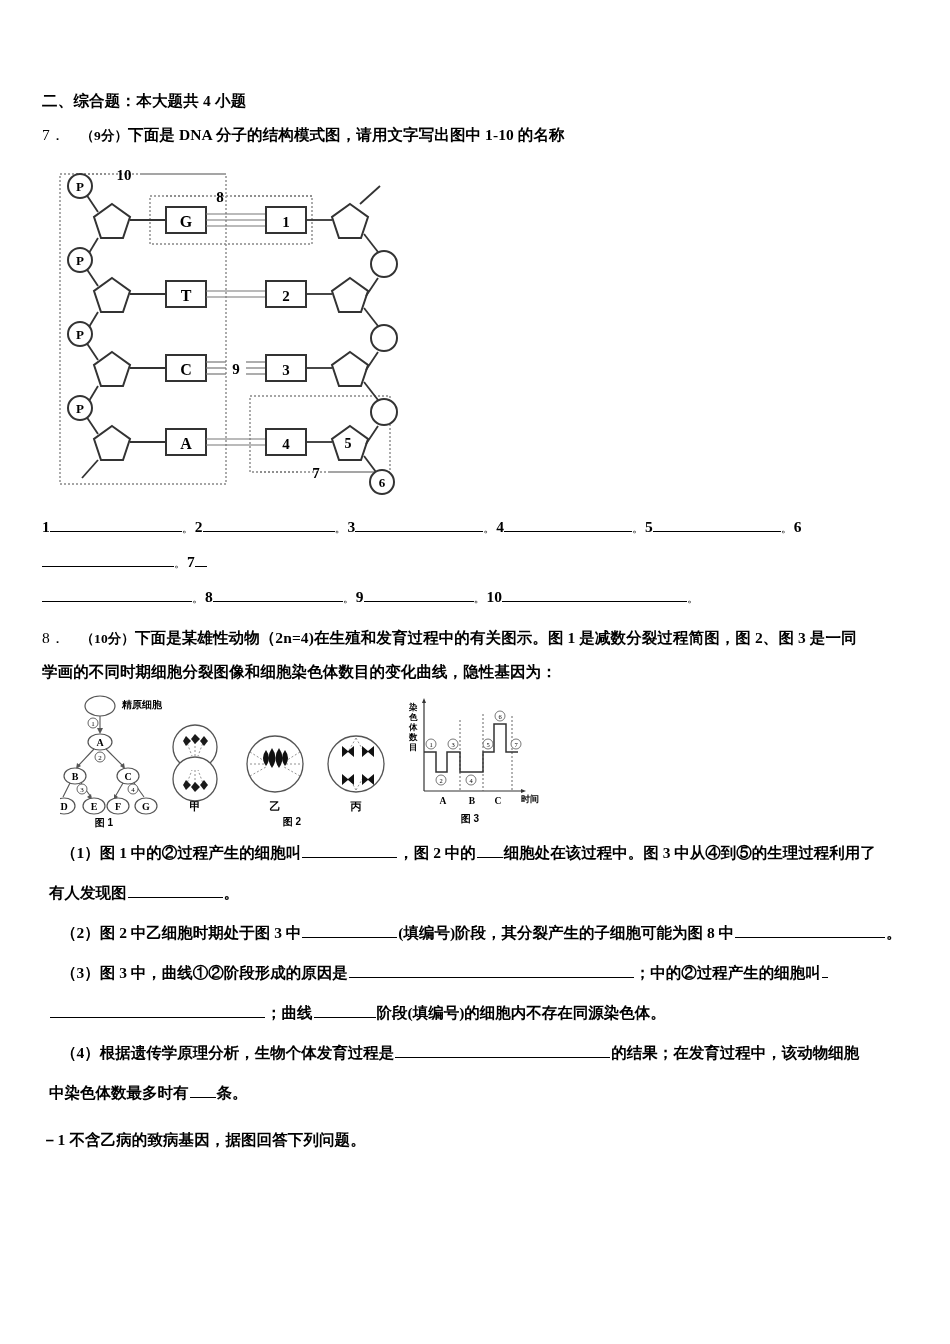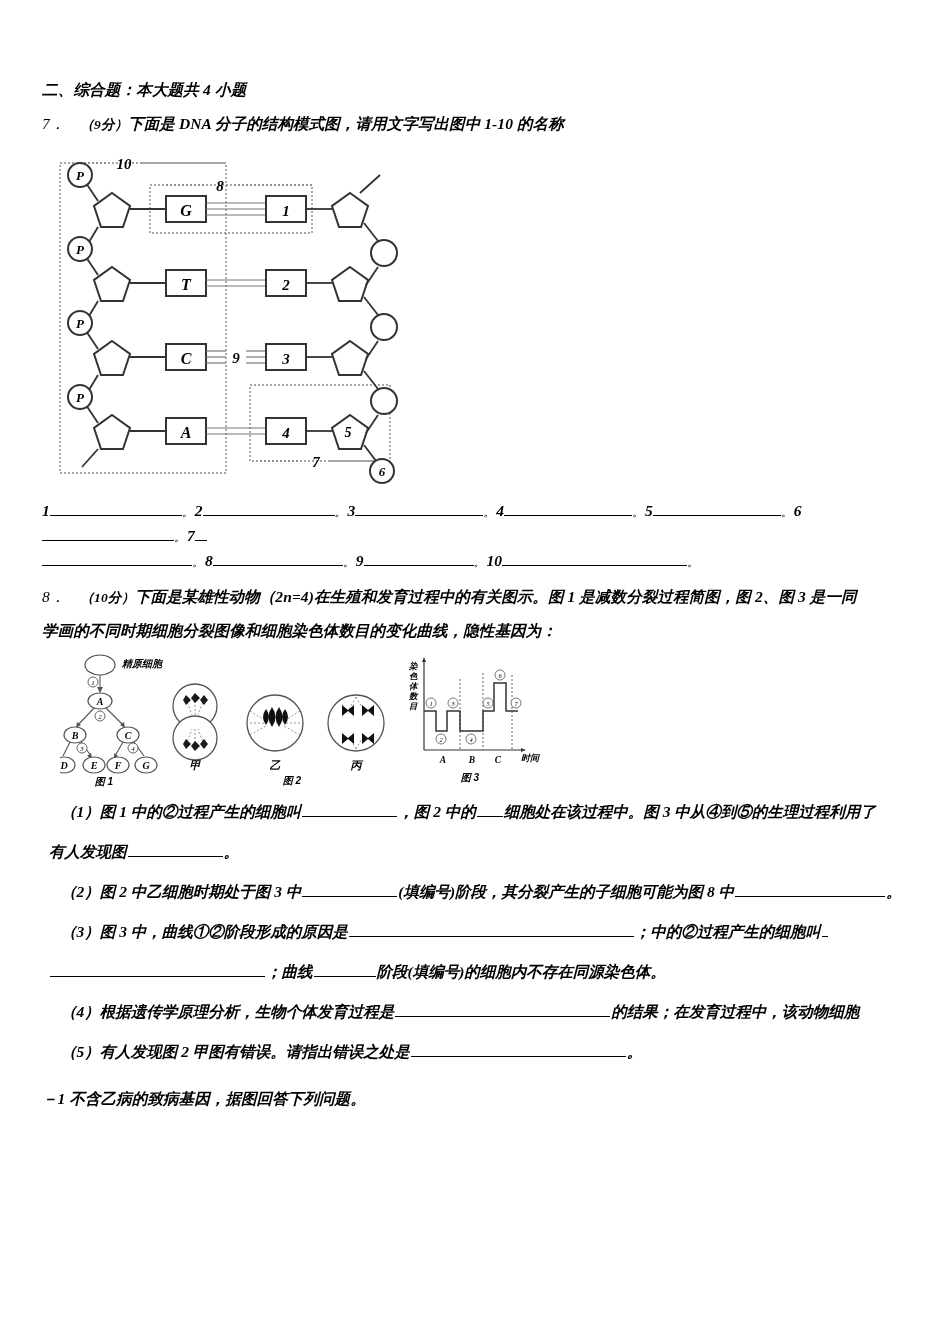--- a/index.html
+++ b/index.html
@@ -18,23 +18,22 @@
   }
   .page {
     position: relative;
     width: 950px;
     height: 1344px;
     padding: 0;
   }
   .content {
     position: absolute;
     left: 42px;
-    top: 77px;
+    top: 88px;
     width: 868px;
-    font-style: italic;
   }
 
   
   .sec-head {
     font-size: 15.5px;
     font-weight: bold;
     line-height: 26px;
     letter-spacing: 0.2px;
     margin: 0 0 4px 0;
   }
@@ -59,21 +58,21 @@
   .b-xs { width: 26px; }
   .b-sm { width: 62px; }
   .b-md { width: 95px; }
   .b-lg { width: 150px; }
   .b-xl { width: 215px; }
   .b-xxl { width: 285px; }
 
   
   .ansrow {
     font-size: 15px;
-    line-height: 24px;
+    line-height: 34px;
     letter-spacing: 0;
     margin: 10px 0 6px 0;
     font-family: "Liberation Serif", serif;
   }
   .ansrow .n { font-weight: bold; font-size: 15.5px; }
   .ansrow .u {
     display: inline-block;
     border-bottom: 1.2px solid #000;
     height: 14px;
   }
@@ -440,24 +439,24 @@
       <p class="sub-q indent">
         <span>（3）图 3 中，曲线①②阶段形成的原因是</span><span class="blank b-xxl"></span><span>；中的②过程产生的细胞叫</span><span class="blank" style="width:6px"></span>
       </p>
       <p class="sub-q">
         <span class="blank b-xl"></span><span>；曲线</span><span class="blank b-sm"></span><span>阶段(填编号)的细胞内不存在同源染色体。</span>
       </p>
 
       <p class="sub-q indent">
         <span>（4）根据遗传学原理分析，生物个体发育过程是</span><span class="blank b-xl"></span><span>的结果；在发育过程中，该动物细胞</span>
       </p>
-
-      <p class="sub-q indent">
-        <span>（5）有人发现图 2 甲图有错误。请指出错误之处是</span><span class="blank b-xl"></span><span>。</span>
-      </p>
+      <p class="sub-q">
+        <span>中染色体数最多时有</span><span class="blank b-xs"></span><span>条。</span>
+      </p>
+
     </div>
 
     <div class="qblock" style="margin-top:14px;">
       <p class="q-line">－1 不含乙病的致病基因，据图回答下列问题。</p>
     </div>
 
   </div>
 </div>
 
 </body></html>

